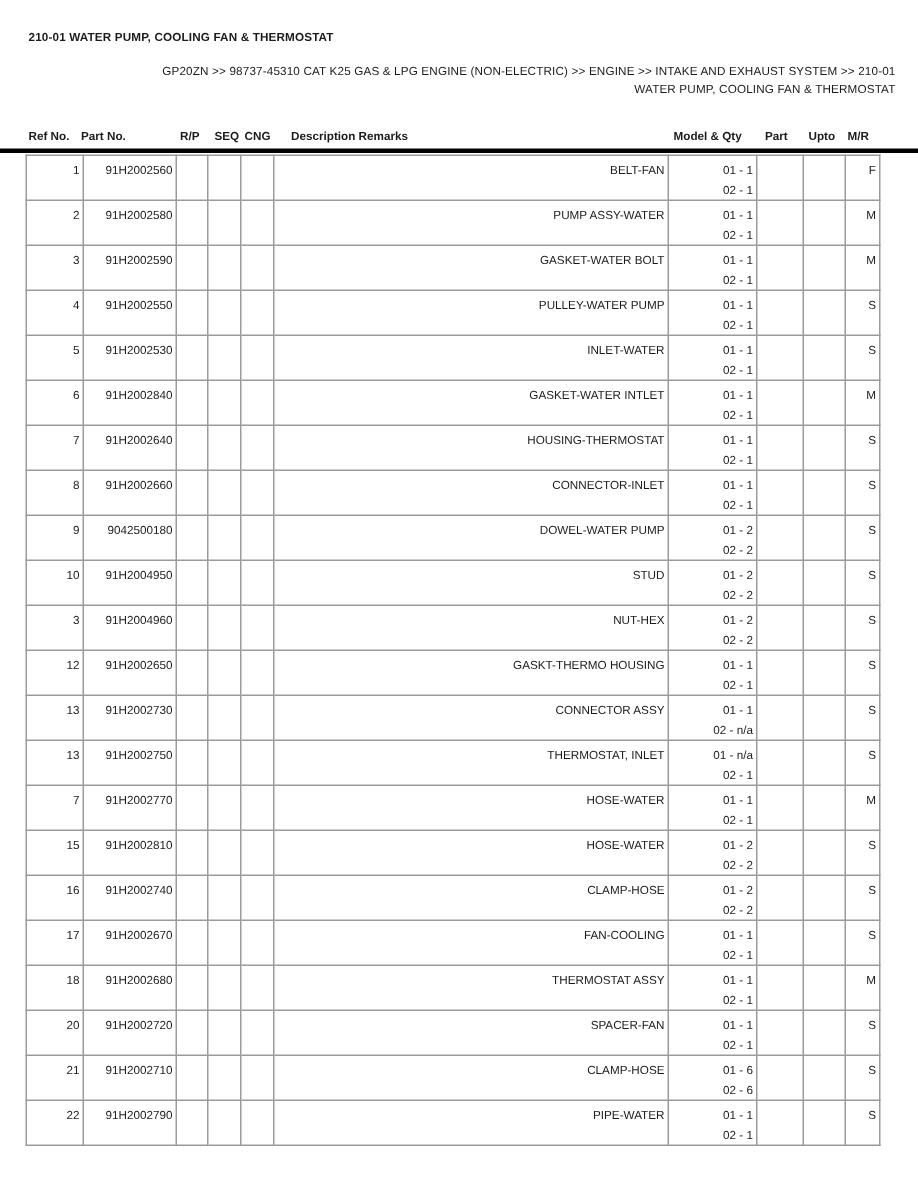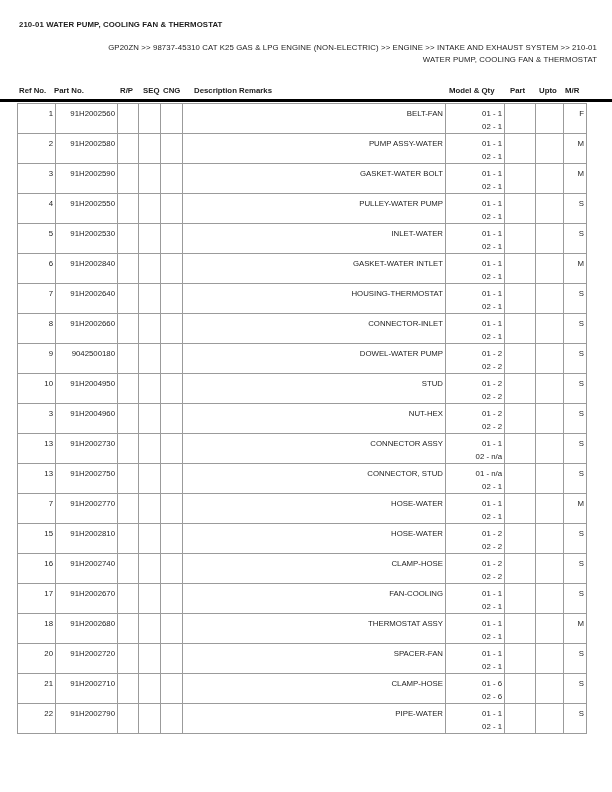--- a/index.html
+++ b/index.html
@@ -263,20 +263,35 @@
       <td class="c-desc">NUT-HEX</td>
       <td class="c-qty">
         <span class="qline">01 - 2</span>
         <span class="qline">02 - 2</span>
       </td>
       <td class="c-from"></td>
       <td class="c-upto"></td>
       <td class="c-mr">S</td>
     </tr>
 
+    <tr>
+      <td class="c-ref">12</td>
+      <td class="c-part">91H2002650</td>
+      <td class="c-rp"></td>
+      <td class="c-seq"></td>
+      <td class="c-cng"></td>
+      <td class="c-desc">GASKT-THERMO HOUSING</td>
+      <td class="c-qty">
+        <span class="qline">01 - 1</span>
+        <span class="qline">02 - 1</span>
+      </td>
+      <td class="c-from"></td>
+      <td class="c-upto"></td>
+      <td class="c-mr">S</td>
+    </tr>
 
     <tr>
       <td class="c-ref">13</td>
       <td class="c-part">91H2002730</td>
       <td class="c-rp"></td>
       <td class="c-seq"></td>
       <td class="c-cng"></td>
       <td class="c-desc">CONNECTOR ASSY</td>
       <td class="c-qty">
         <span class="qline">01 - 1</span>
@@ -286,21 +301,21 @@
       <td class="c-upto"></td>
       <td class="c-mr">S</td>
     </tr>
 
     <tr>
       <td class="c-ref">13</td>
       <td class="c-part">91H2002750</td>
       <td class="c-rp"></td>
       <td class="c-seq"></td>
       <td class="c-cng"></td>
-      <td class="c-desc">CONNECTOR, STUD</td>
+      <td class="c-desc">THERMOSTAT, INLET</td>
       <td class="c-qty">
         <span class="qline">01 - n/a</span>
         <span class="qline">02 - 1</span>
       </td>
       <td class="c-from"></td>
       <td class="c-upto"></td>
       <td class="c-mr">S</td>
     </tr>
 
     <tr>

